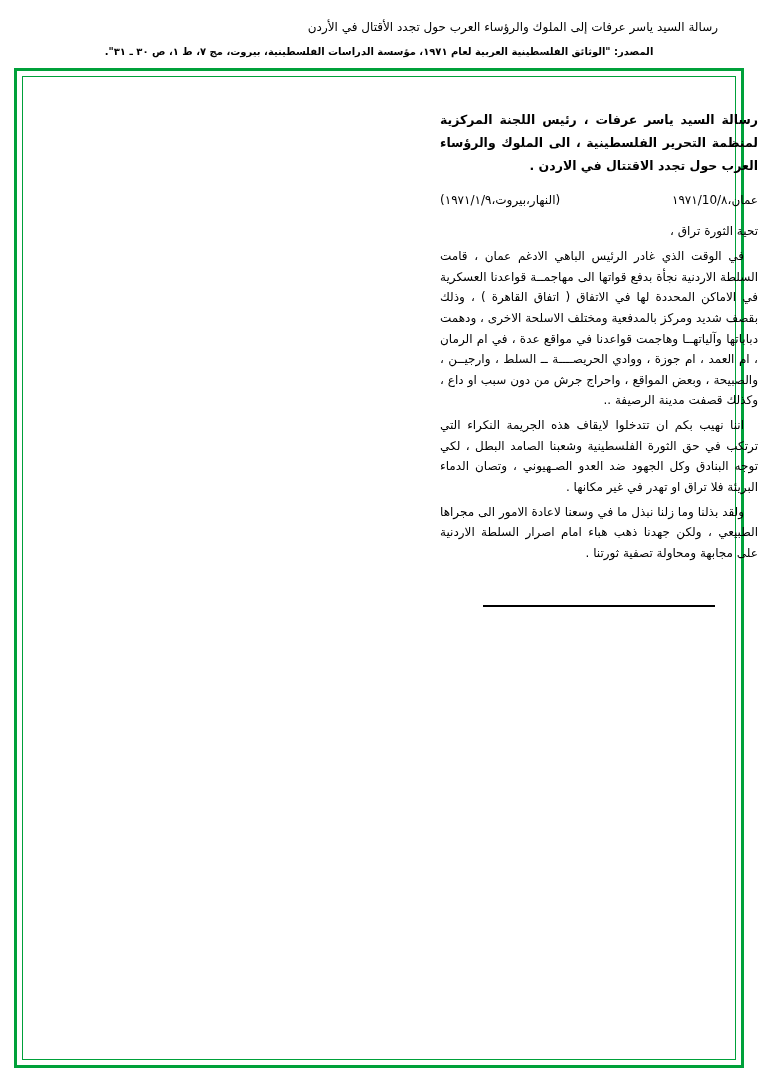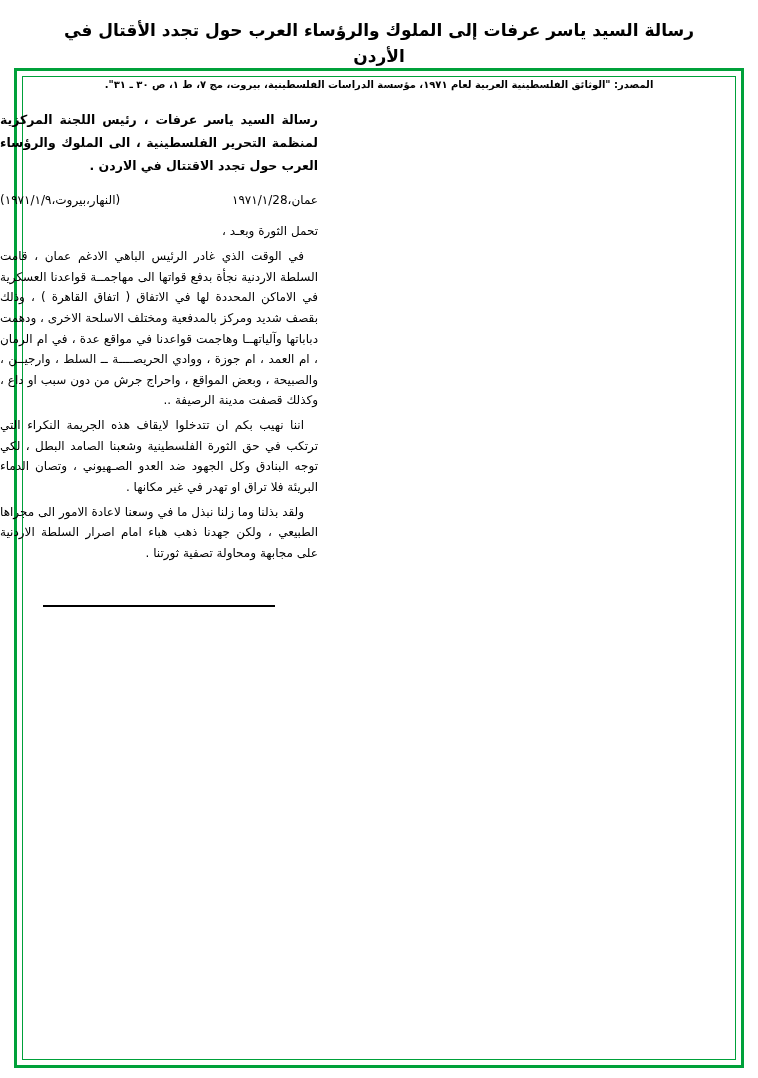--- a/index.html
+++ b/index.html
@@ -14,24 +14,25 @@
     color: #000000;
     position: relative;
     overflow: hidden;
   }
 
   .page-header {
     text-align: center;
     padding: 18px 40px 0 40px;
   }
   .doc-title {
-    font-size: 17px;
-    font-weight: bold;
+    font-size: 12px;
+    font-weight: normal;
     line-height: 1.5;
     letter-spacing: 0;
+    text-align: right;
   }
   .doc-source {
     font-size: 10px;
     font-weight: bold;
     margin-top: 9px;
     line-height: 1.4;
   }
 
   .frame-outer {
     position: absolute;
@@ -52,21 +53,21 @@
     box-sizing: border-box;
   }
 
   .content {
     position: absolute;
     left: 0;
     right: 0;
     top: 108px;
     bottom: 0;
     display: flex;
-    justify-content: flex-end;
+    justify-content: flex-start;
   }
   .column {
     width: 318px;
     text-align: justify;
     text-align-last: right;
   }
 
   .letter-heading {
     font-size: 12.5px;
     font-weight: bold;
@@ -117,25 +118,25 @@
 <div class="frame-outer">
   <div class="frame-inner"></div>
 </div>
 
 <div class="content">
   <div class="column">
 
     <div class="letter-heading">رسالة السيد ياسر عرفات ، رئيس اللجنة المركزية لمنظمة التحرير الفلسطينية ، الى الملوك والرؤساء العرب حول تجدد الاقتتال في الاردن .</div>
 
     <div class="meta-line">
-      <span class="meta-right">عمان،١٩٧١/١/28</span>
+      <span class="meta-right">عمان،١٩٧١/10/٨</span>
       <span class="meta-left">(النهار،بيروت،١٩٧١/١/٩)</span>
     </div>
 
-    <p class="para no-indent">تحمل الثورة وبعـد ،</p>
+    <p class="para no-indent">تحية الثورة تراق ،</p>
     <p class="para">في الوقت الذي غادر الرئيس الباهي الادغم عمان ، قامت السلطة الاردنية نجأة بدفع قواتها الى مهاجمــة قواعدنا العسكرية في الاماكن المحددة لها في الاتفاق ( اتفاق القاهرة ) ، وذلك بقصف شديد ومركز بالمدفعية ومختلف الاسلحة الاخرى ، ودهمت دباباتها وآلياتهــا وهاجمت قواعدنا في مواقع عدة ، في ام الرمان ، ام العمد ، ام جوزة ، ووادي الحريصــــة ــ السلط ، وارجيــن ، والصبيحة ، وبعض المواقع ، واحراج جرش من دون سبب او داع ، وكذلك قصفت مدينة الرصيفة ..</p>
     <p class="para">اننا نهيب بكم ان تتدخلوا لايقاف هذه الجريمة النكراء التي ترتكب في حق الثورة الفلسطينية وشعبنا الصامد البطل ، لكي توجه البنادق وكل الجهود ضد العدو الصـهيوني ، وتصان الدماء البريئة فلا تراق او تهدر في غير مكانها .</p>
     <p class="para">ولقد بذلنا وما زلنا نبذل ما في وسعنا لاعادة الامور الى مجراها الطبيعي ، ولكن جهدنا ذهب هباء امام اصرار السلطة الاردنية على مجابهة ومحاولة تصفية ثورتنا .</p>
 
     <div class="rule-wrap">
       <div class="rule"></div>
     </div>
   </div>
 </div>
 

